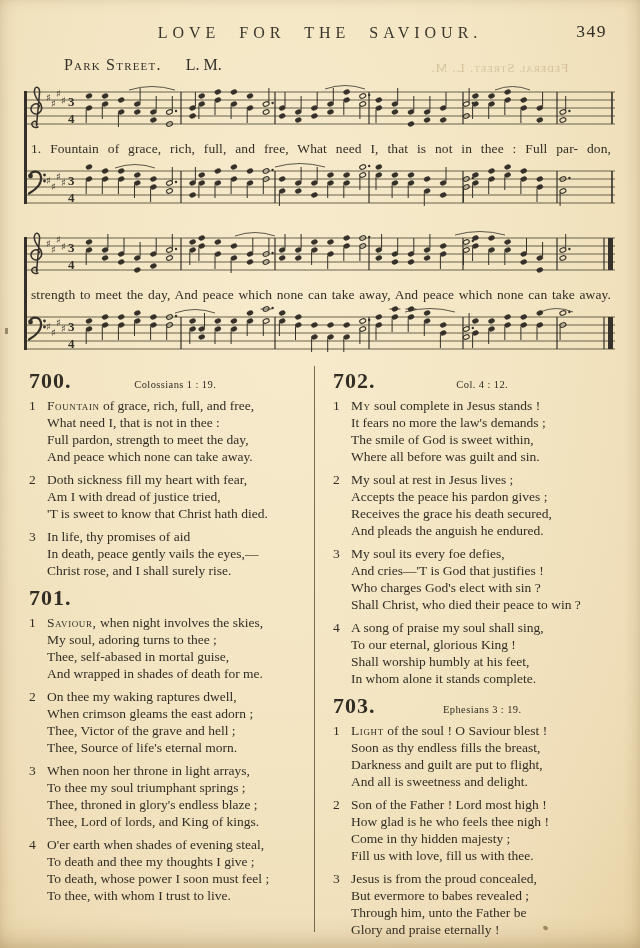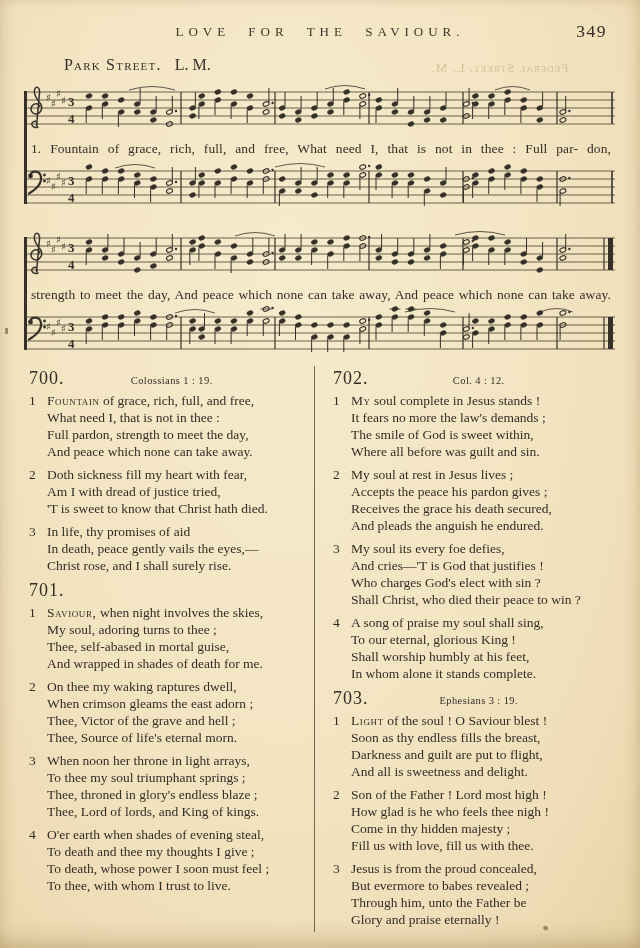--- a/index.html
+++ b/index.html
@@ -10,43 +10,43 @@
   }
   .page::after{
     content:'';position:absolute;inset:0;pointer-events:none;
     box-shadow:inset 0 -16px 24px -12px rgba(120,90,40,.35),
                inset 12px 0 20px -16px rgba(120,90,40,.22),
                inset -12px 0 20px -16px rgba(120,90,40,.28),
                inset 0 10px 18px -14px rgba(120,90,40,.18);
   }
   
   .running-header{position:absolute;top:24px;left:0;width:100%;height:24px;}
-  .header-title{display:block;text-align:center;font-size:13px;letter-spacing:5px;word-spacing:10px;color:#3a362c;}
+  .header-title{display:block;text-align:center;font-size:16px;letter-spacing:5px;word-spacing:10px;color:#3a362c;}
   .page-number{position:absolute;right:33px;top:-3px;font-size:17.5px;letter-spacing:1.5px;}
   
   .ghost{position:absolute;top:60px;left:412px;width:175px;transform:scaleX(-1);
          font-variant:small-caps;font-size:13px;letter-spacing:1px;text-align:center;
          color:rgba(140,110,60,.30);}
   
   .tune-line{position:absolute;top:56px;left:64px;font-size:16px;color:#35312a;}
-  .tune-name{font-variant:small-caps;letter-spacing:1.2px;margin-right:13px;}
+  .tune-name{font-variant:small-caps;letter-spacing:1.2px;margin-right:24px;}
   
   .music{position:absolute;top:80px;left:25px;width:590px;}
   .system{position:relative;margin-bottom:9px;}
   .system::before{content:'';position:absolute;left:-1px;top:11px;bottom:13px;width:2.5px;background:#35312a;}
   svg.staff{display:block;width:590px;height:58px;overflow:visible;}
   .lyric{height:21px;line-height:21px;font-size:13.5px;letter-spacing:.1px;
          text-align:justify;text-align-last:justify;text-justify:inter-word;
          padding:0 4px 0 6px;color:#322e26;}
   
   .columns{position:absolute;top:366px;left:25px;width:590px;height:566px;display:flex;align-items:stretch;}
   .col-left{width:289px;padding:0 9px 0 2px;box-sizing:border-box;}
   .col-right{flex:1;border-left:1px solid rgba(85,75,52,.8);padding-left:16px;}
   .hymn-head{display:flex;align-items:baseline;margin:2px 0 3px;padding-left:2px;}
-  .hymn-no{font-size:18px;font-weight:normal;letter-spacing:1px;}
+  .hymn-no{font-size:22px;font-weight:bold;letter-spacing:1px;}
   .hymn-ref{flex:1;text-align:center;font-size:10.5px;letter-spacing:.4px;padding-right:26px;}
   .verse{position:relative;padding-left:20px;margin:0 0 6px;font-size:13.5px;line-height:17px;}
   .vnum{position:absolute;left:2px;top:0;}
   .vline{white-space:nowrap;}
   .lead-word{font-variant:small-caps;letter-spacing:.6px;}
   
   .speck{position:absolute;left:543px;top:926px;width:5px;height:4px;background:rgba(95,72,40,.55);
          border-radius:60% 40% 50% 50%;transform:rotate(35deg);}
   .edge-mark{position:absolute;left:5px;top:328px;width:3px;height:6px;background:rgba(70,58,34,.5);}
 </style>

